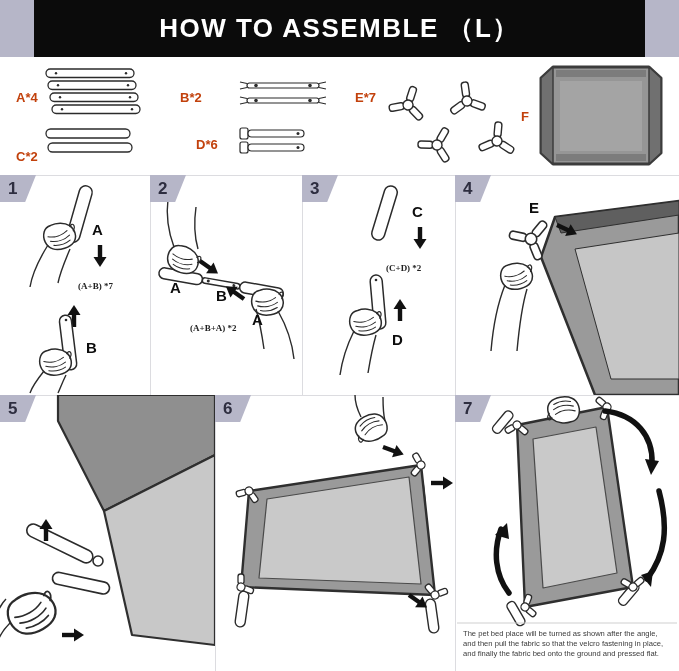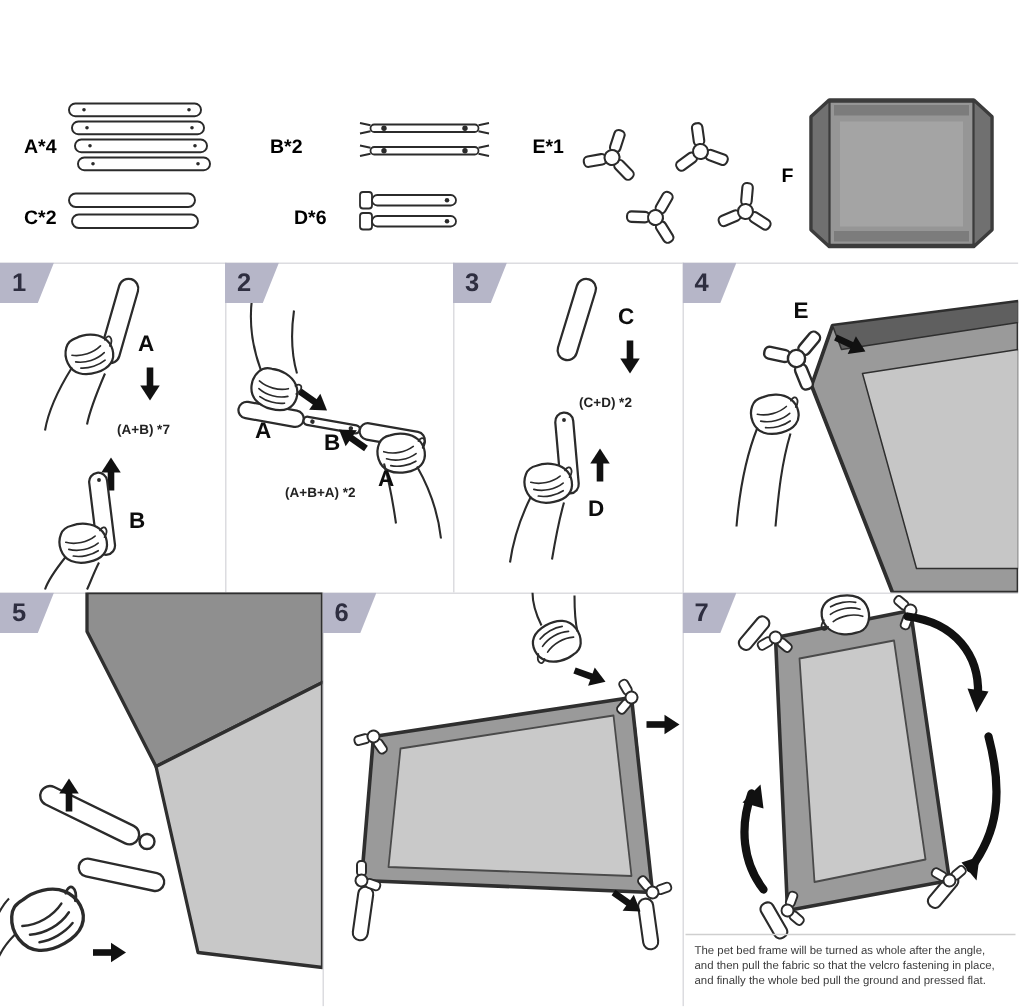--- a/index.html
+++ b/index.html
@@ -7,36 +7,36 @@
   body { font-family:"Liberation Sans", sans-serif; }
   .page { position:relative; width:679px; height:671px; background:#fff; overflow:hidden; }
 
   .header { position:absolute; top:0; left:0; width:679px; height:57px; background:#0b0b0b;
             display:flex; align-items:center; justify-content:center; }
   .strip { position:absolute; top:0; width:34px; height:57px; background:#b6b6c8; }
   .strip-left { left:0; } .strip-right { right:0; }
   .title { color:#ffffff; font-size:26px; font-weight:bold; letter-spacing:1.5px; white-space:nowrap; }
 
   .parts { position:absolute; top:57px; left:0; width:679px; height:118px; }
-  .part-label { position:absolute; font-weight:bold; font-size:13px; color:#000000; }
+  .part-label { position:absolute; font-weight:bold; font-size:13px; color:#c2410c; }
 
   .step { position:absolute; }
   .row1 { top:175px; height:220px; }
   .row2 { top:395px; height:276px; }
 
   .hline { position:absolute; left:0; width:679px; height:1px; background:#dcdce0; }
   .vline { position:absolute; width:1px; background:#dcdce0; }
 
   .tag { position:absolute; top:0; left:0; width:36px; height:27px; background:#b6b6c8;
          clip-path:polygon(0 0,100% 0,70% 100%,0 100%);
          display:flex; align-items:center; padding-left:8px;
          color:#2e2e40; font-size:17px; font-weight:bold; z-index:3; }
 
   .lbl { position:absolute; font-weight:bold; font-size:15px; color:#0d0d0d; z-index:2; }
-  .formula { position:absolute; font-size:9px; font-weight:600; color:#222; z-index:2; white-space:nowrap; }
+  .formula { position:absolute; font-size:9px; font-weight:600; color:#222; z-index:2; white-space:nowrap;font-family:Liberation Serif, serif; }
   .note { position:absolute; font-size:7.6px; color:#3a3a3a; z-index:2; white-space:nowrap; }
 
   svg.illus { position:absolute; left:0; top:0; width:100%; height:100%; z-index:1; }
 </style>
 </head>
 <body>
 
 <svg width="0" height="0" style="position:absolute" aria-hidden="true">
   <defs>
     <g id="hand-shape" fill="#fff" stroke="#2b2b2b" stroke-width="1.5" stroke-linejoin="round" stroke-linecap="round">
@@ -65,20 +65,25 @@
       <g transform="rotate(70)">
           <rect x="3" y="-3" width="10" height="6" rx="2.5"></rect>
         </g>
       <circle r="4"></circle>
     </g>
   </defs>
 </svg>
 
 <div class="page">
 
+  <header class="header">
+    <div class="strip strip-left"></div>
+    <h1 class="title">HOW TO ASSEMBLE （L）</h1>
+    <div class="strip strip-right"></div>
+  </header>
 
   <section class="parts">
     <svg class="illus" viewBox="0 0 679 118">
       <g fill="#fff" stroke="#2b2b2b" stroke-width="1.3">
         <rect x="46" y="12" width="88" height="8.5" rx="4.2"></rect>
         <rect x="48" y="24" width="88" height="8.5" rx="4.2"></rect>
         <rect x="50" y="36" width="88" height="8.5" rx="4.2"></rect>
         <rect x="52" y="48" width="88" height="8.5" rx="4.2"></rect>
         <g fill="#2b2b2b" stroke="none">
           <circle cx="56" cy="16.2" r="1.2"></circle>
@@ -120,24 +125,24 @@
       <g stroke="#3c3c3c" stroke-linejoin="round">
         <polygon points="553,10 649,10 661,21 661,96 649,107 553,107 541,96 541,21" fill="#969696" stroke-width="3"></polygon>
         <polygon points="541,21 553,10 553,107 541,96" fill="#707070" stroke-width="1.5"></polygon>
         <polygon points="661,21 649,10 649,107 661,96" fill="#707070" stroke-width="1.5"></polygon>
         <rect x="556" y="13" width="90" height="7" fill="#7c7c7c" stroke="none"></rect>
         <rect x="556" y="97" width="90" height="7" fill="#7c7c7c" stroke="none"></rect>
         <rect x="560" y="24" width="82" height="70" fill="#a4a4a4" stroke="none"></rect>
       </g>
     </svg>
     <span class="part-label" style="left:16px;top:33px">A*4</span>
-    <span class="part-label" style="left:16px;top:80px">C*2</span>
+    <span class="part-label" style="left:16px;top:92px">C*2</span>
     <span class="part-label" style="left:180px;top:33px">B*2</span>
     <span class="part-label" style="left:196px;top:80px">D*6</span>
-    <span class="part-label" style="left:355px;top:33px">E*1</span>
+    <span class="part-label" style="left:355px;top:33px">E*7</span>
     <span class="part-label" style="left:521px;top:52px">F</span>
   </section>
 
   <div class="hline" style="top:175px"></div>
   <div class="hline" style="top:395px"></div>
   <div class="vline" style="left:150px;top:175px;height:220px"></div>
   <div class="vline" style="left:302px;top:175px;height:220px"></div>
   <div class="vline" style="left:455px;top:175px;height:496px"></div>
   <div class="vline" style="left:215px;top:395px;height:276px"></div>
 
@@ -284,18 +289,18 @@
         <path d="M54,198 C40,180 38,156 46,134"></path>
       </g>
       <g fill="#111">
         <polygon points="190,64 204,66 196,80"></polygon>
         <polygon points="198,176 186,180 196,192"></polygon>
         <polygon points="40,140 52,128 54,144"></polygon>
       </g>
       <line x1="2" y1="228" x2="222" y2="228" stroke="#cfcfcf" stroke-width="1"></line>
     </svg>
     <div class="tag">7</div>
-    <span class="note" style="left:8px;top:234px">The pet bed frame will be turned as whole after the angle,</span>
+    <span class="note" style="left:8px;top:234px">The pet bed place will be turned as shown after the angle,</span>
     <span class="note" style="left:8px;top:244px">and then pull the fabric so that the velcro fastening in place,</span>
-    <span class="note" style="left:8px;top:254px">and finally the whole bed pull the ground and pressed flat.</span>
+    <span class="note" style="left:8px;top:254px">and finally the fabric bed onto the ground and pressed flat.</span>
   </section>
 
 </div>
 
 </body></html>

